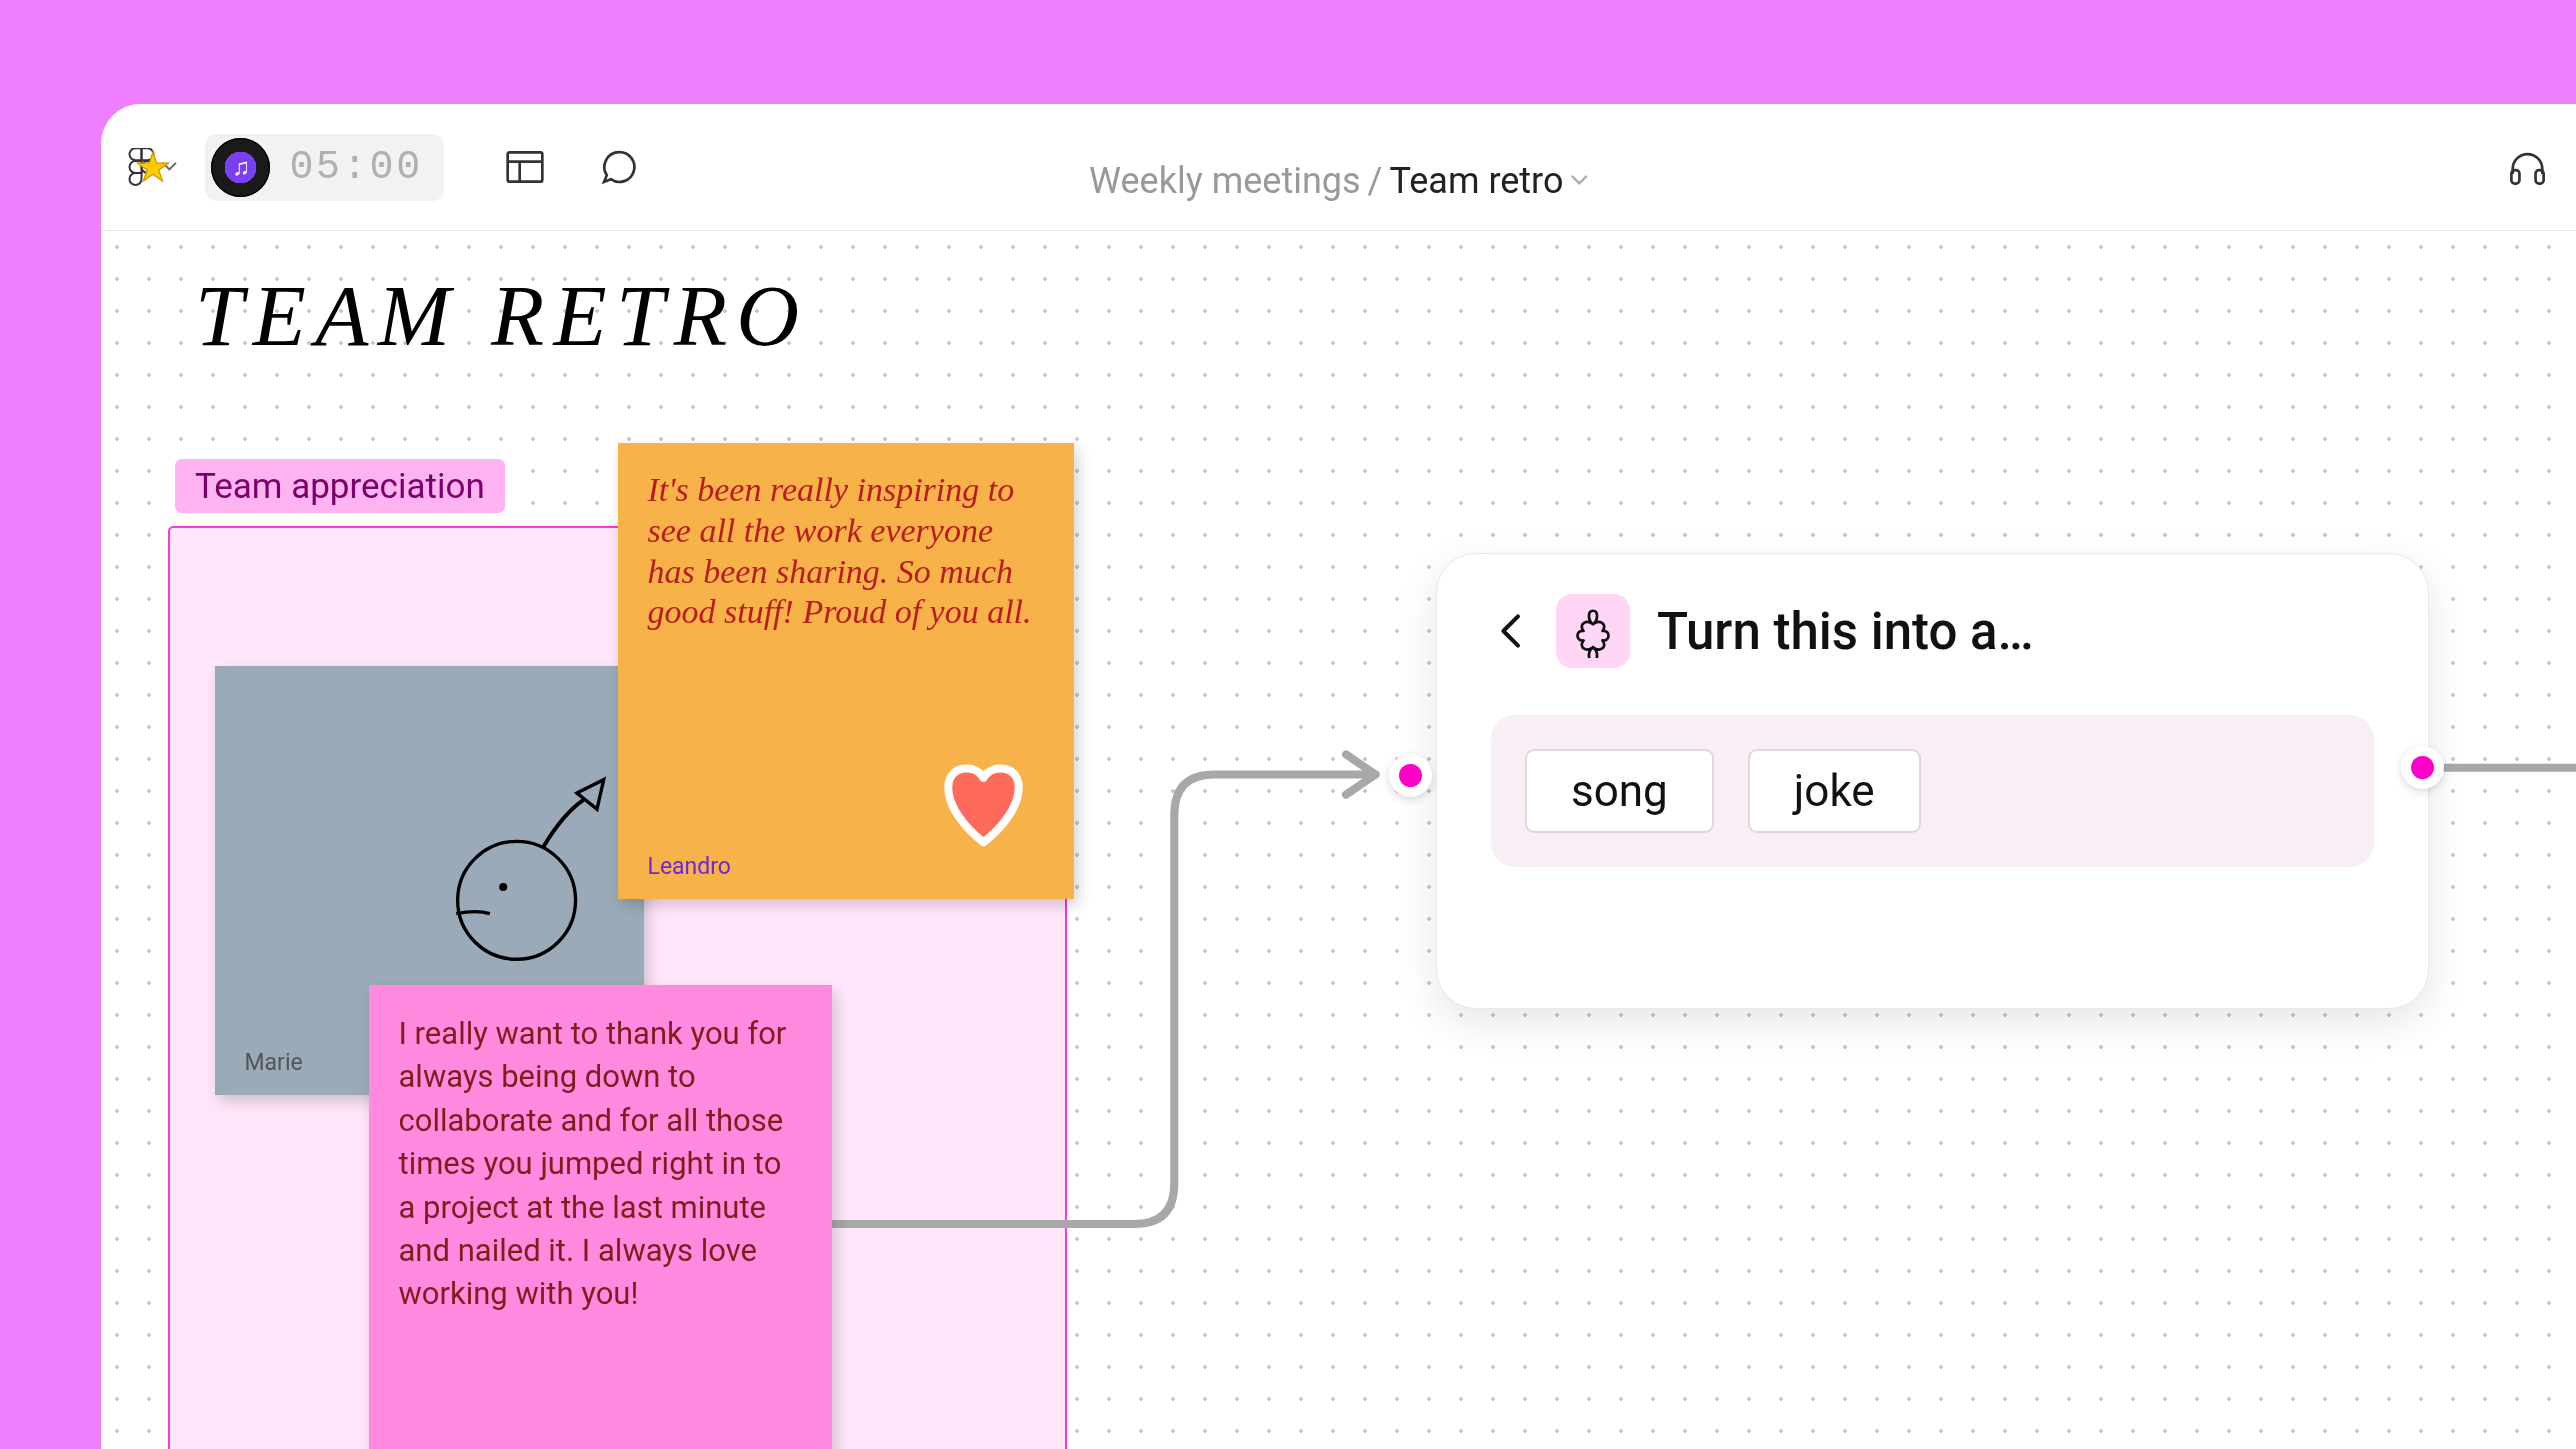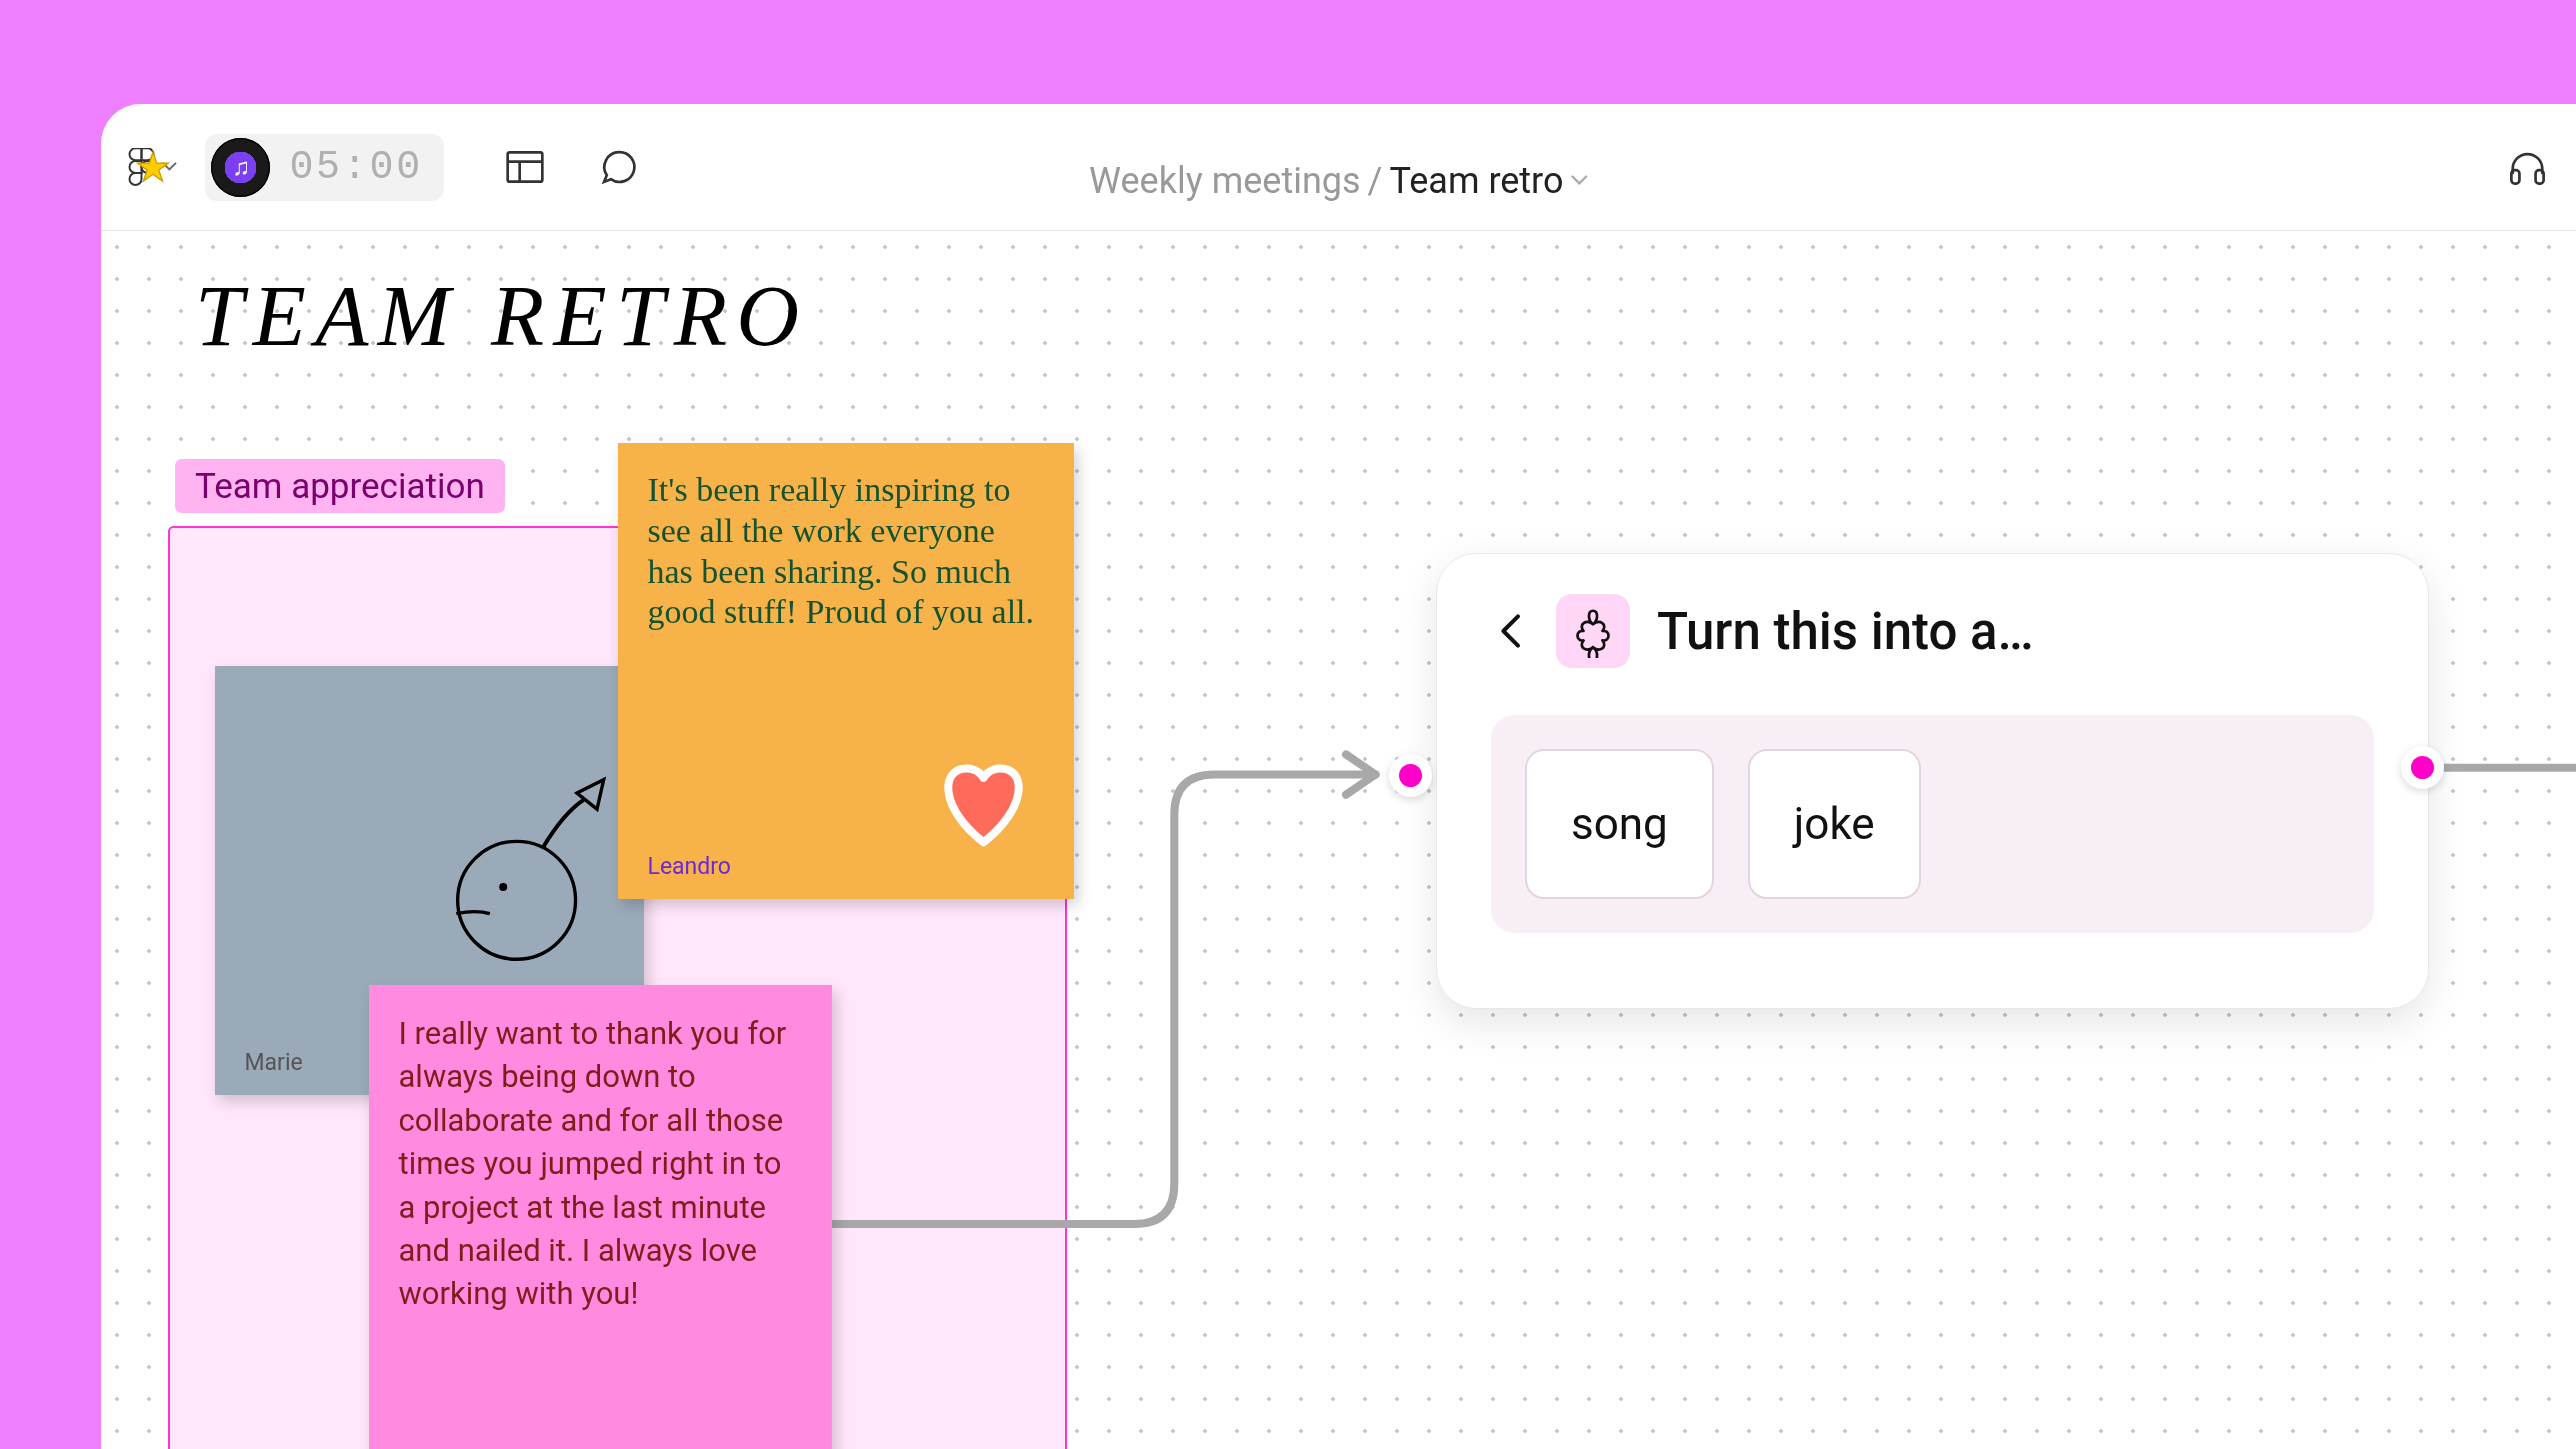--- a/index.html
+++ b/index.html
@@ -162,22 +162,23 @@
     top: 212px;
     width: 456px;
     height: 456px;
     background: #f7b24a;
     z-index: 4;
   }
   .sticky-orange .text {
     font-family: "Bradley Hand","Comic Sans MS", cursive;
     font-size: 34px;
     line-height: 1.2;
-    color: #14532d;
+    color: #b91c1c;
     white-space: pre-line;
+    font-style: italic;
   }
   .heart-wrap {
     position: absolute;
     right: 40px;
     bottom: 47px;
   }
   .sticky-gray {
     left: 114px;
     top: 435px;
     width: 429px;
@@ -254,22 +255,22 @@
     margin: 27px 54px 0 54px;
     background: #f8eef6;
     border-radius: 24px;
     padding: 34px;
     display: flex;
     gap: 34px;
   }
   .ai-option {
     background: #fff;
     border: 2px solid #e4d4e0;
-    border-radius: 19px;
-    padding: 47px 44px;
+    border-radius: 9px;
+    padding: 14px 44px;
     font-size: 44px;
     color: #111;
     cursor: pointer;
   }
   .ai-option.selected {
     border: 3.4px solid #ec1bc3;
     background: #fff4fb;
   }
   
   .node {

